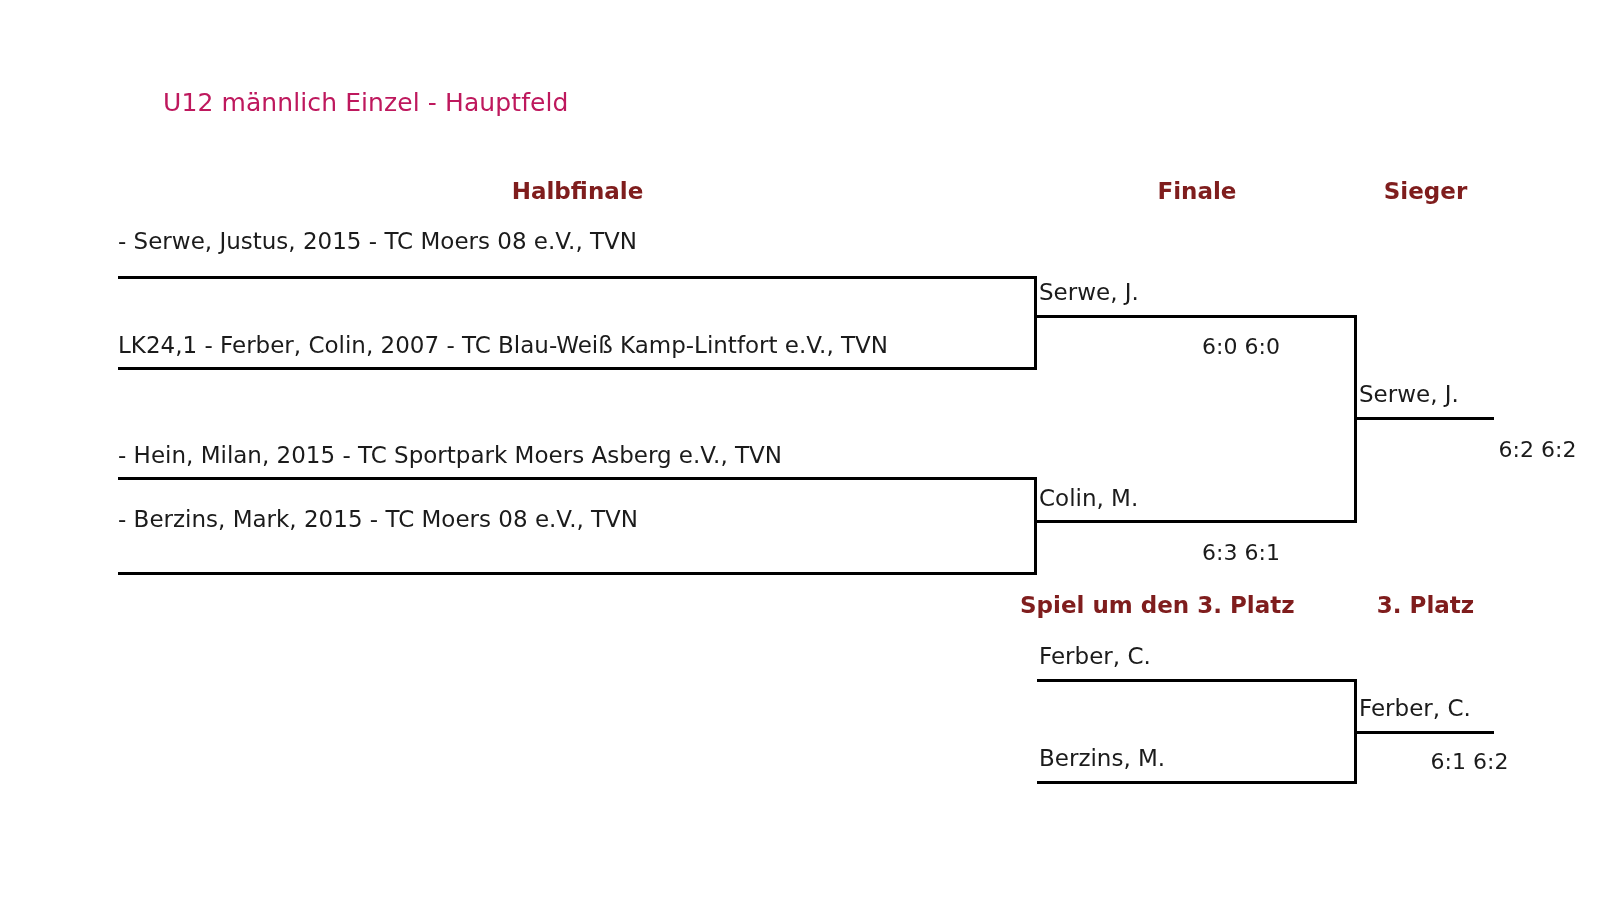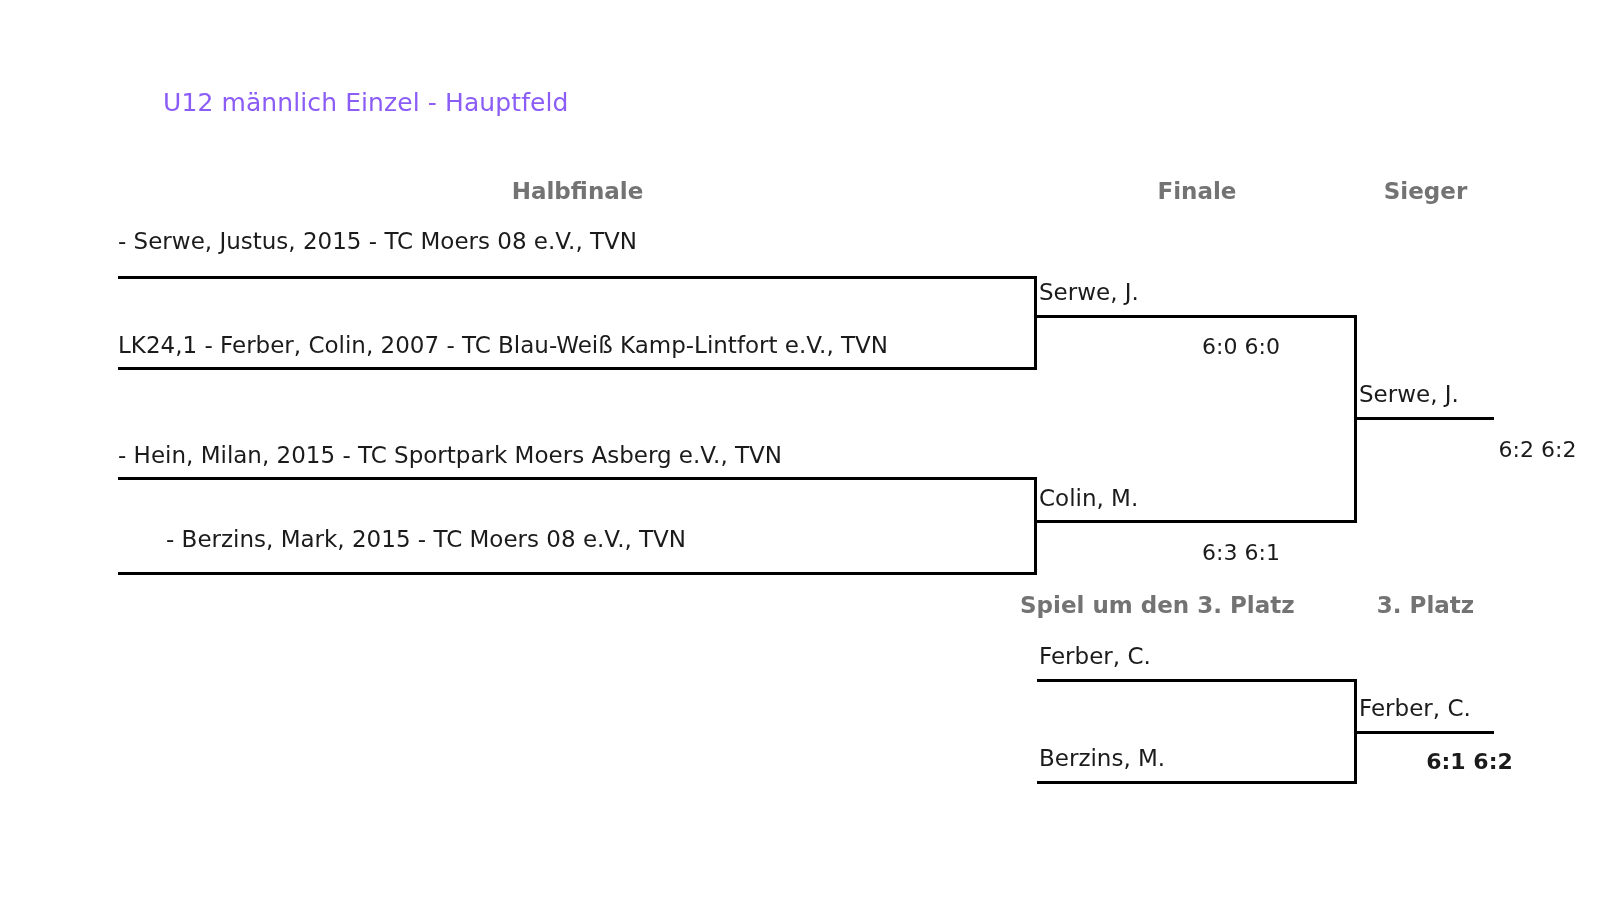--- a/index.html
+++ b/index.html
@@ -20,29 +20,29 @@
   .abs { position: absolute; }
 
   
   #page-title {
     left: 163px;
     top: 88px;
     font-size: 25px;
     font-weight: 400;
     letter-spacing: 0.1px;
     white-space: nowrap;
-    color: #8b5cf6;
+    color: #be185d;
   }
 
   
   .col-header {
     font-size: 23px;
     font-weight: 700;
     white-space: nowrap;
-    color: #737373;
+    color: #7f1d1d;
     text-align: center;
   }
   #header-halbfinale {
     left: 118px;
     top: 178px;
     width: 919px;
   }
   #header-finale {
     left: 1037px;
     top: 178px;
@@ -108,21 +108,21 @@
 <div class="abs hline" style="left:118px; top:276px; width:919px;"></div>
 
 <div class="abs entry" style="left:118px; top:334px;">LK24,1 - Ferber, Colin, 2007 - TC Blau-Weiß Kamp-Lintfort e.V., TVN</div>
 <div class="abs hline" style="left:118px; top:367px; width:919px;"></div>
 
 <div class="abs vline" style="left:1034px; top:276px; height:94px;"></div>
 
 <div class="abs entry" style="left:118px; top:436px;margin-top:8px;">- Hein, Milan, 2015 - TC Sportpark Moers Asberg e.V., TVN</div>
 <div class="abs hline" style="left:118px; top:477px; width:919px;"></div>
 
-<div class="abs entry" style="left:118px; top:528px;margin-left:48px;">- Berzins, Mark, 2015 - TC Moers 08 e.V., TVN</div>
+<div class="abs entry" style="left:118px; top:508px;">- Berzins, Mark, 2015 - TC Moers 08 e.V., TVN</div>
 <div class="abs hline" style="left:118px; top:572px; width:919px;"></div>
 
 <div class="abs vline" style="left:1034px; top:477px; height:98px;"></div>
 
 <div class="abs entry" style="left:1039px; top:281px;">Serwe, J.</div>
 <div class="abs hline" style="left:1037px; top:315px; width:320px;"></div>
 <div class="abs score" style="left:1037px; top:334px; width:320px;">6:0 6:0</div>
 
 <div class="abs entry" style="left:1039px; top:487px;">Colin, M.</div>
 <div class="abs hline" style="left:1037px; top:520px; width:320px;"></div>
@@ -141,13 +141,13 @@
 <div class="abs entry" style="left:1039px; top:645px;">Ferber, C.</div>
 <div class="abs hline" style="left:1037px; top:679px; width:320px;"></div>
 
 <div class="abs entry" style="left:1039px; top:747px;text-align:center;">Berzins, M.</div>
 <div class="abs hline" style="left:1037px; top:781px; width:320px;"></div>
 
 <div class="abs vline" style="left:1354px; top:679px; height:105px;"></div>
 
 <div class="abs entry" style="left:1359px; top:697px;">Ferber, C.</div>
 <div class="abs hline" style="left:1357px; top:731px; width:137px;"></div>
-<div class="abs score" style="left:1357px; top:749px; width:137px;font-weight:bold;">6:1 6:2</div>
+<div class="abs score" style="left:1357px; top:749px; width:137px;">6:1 6:2</div>
 
 </body></html>

